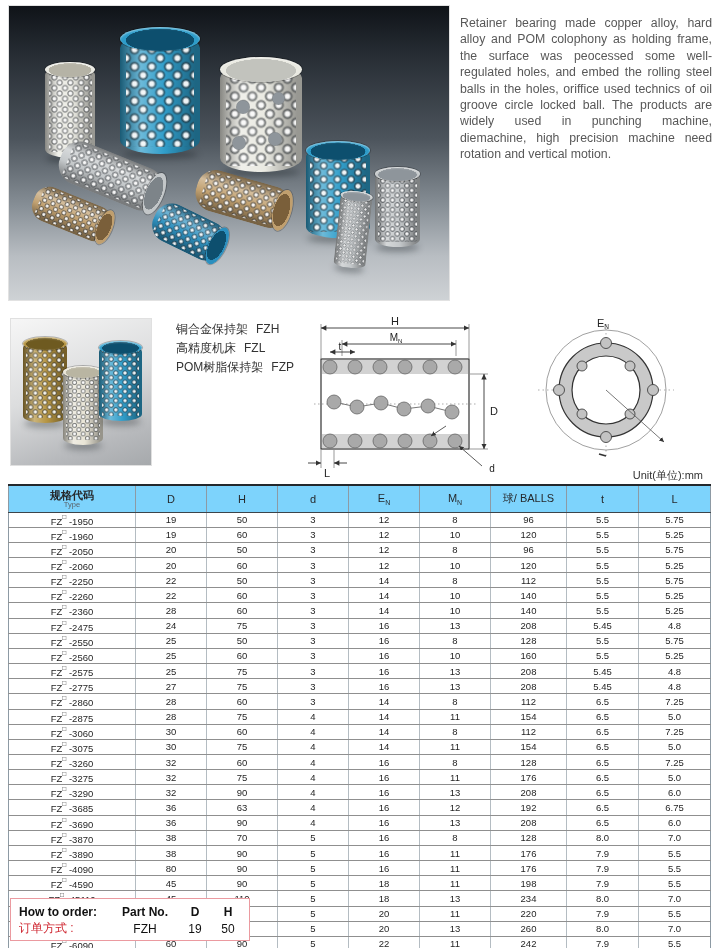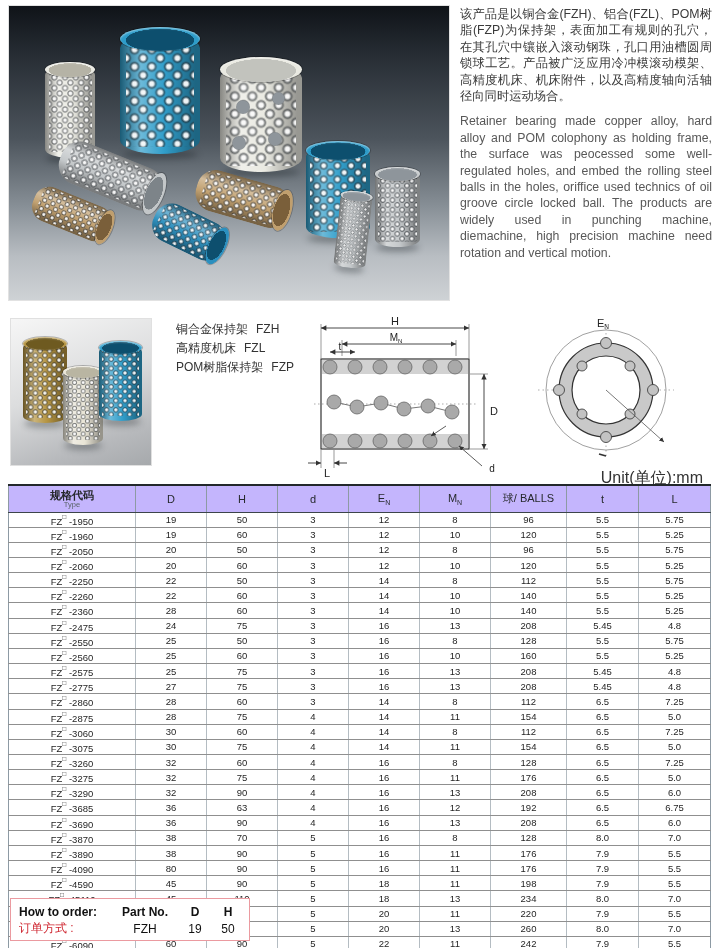--- a/index.html
+++ b/index.html
@@ -31,27 +31,27 @@
   .desc p { font-size:12.3px; line-height:16.4px; text-align:justify; }
   .desc .en { margin-top:9px; color:#585858; }
   
   .types { position:absolute; left:176px; top:320px; width:130px; }
   .type-row { font-size:12px; line-height:19px; color:#333; display:flex; }
   .type-row .code { margin-left:8px; }
   
   .svg-side { position:absolute; left:296px; top:314px; }
   .svg-circle { position:absolute; left:506px; top:314px; }
   .unit { position:absolute; left:505px; top:468px; width:198px; text-align:right;
-          font-size:16px; color:#333; }
+          font-size:11px; color:#333; }
   
   table.spec { position:absolute; left:8px; top:484px; width:702px;
     border-collapse:collapse; table-layout:fixed;
     border-left:1px solid #8d9aa4; border-right:1px solid #8d9aa4; }
   table.spec thead th {
-    background:#c4b5fd; border-top:2px solid #23282c; border-bottom:1.5px solid #3c444a;
+    background:#7dd3fc; border-top:2px solid #23282c; border-bottom:1.5px solid #3c444a;
     border-left:1px solid #8d9aa4; font-weight:normal; color:#26292c;
     font-size:11px; height:27px; vertical-align:middle; text-align:center; padding:0;
   }
   table.spec thead th:first-child { border-left:none; }
   table.spec thead th sub { font-size:7px; }
   .th-zh { font-size:11px; font-weight:bold; line-height:12px; }
   .th-en { font-size:7.5px; color:#5b646b; line-height:8px; }
   table.spec td {
     border-left:1px solid #b4bcc2; border-bottom:1px solid #8f8f8f;
     font-size:9.5px; color:#1f1f1f; text-align:center; height:12px;
@@ -142,21 +142,20 @@
       <div class="cage" style="left: 328px; top: 188px; width: 32px; height: 74px; transform: rotate(6deg);">
         <div class="cage-shadow" style="left: 2%; right: 2%; bottom: -5px; height: 9px;"></div>
         <div class="cage-body" style="border-radius: 50% / 5px; background: linear-gradient(90deg, rgba(0, 0, 0, 0.42), rgba(255, 255, 255, 0.3) 26%, rgba(255, 255, 255, 0.02) 55%, rgba(0, 0, 0, 0.35) 94%), rgb(195, 199, 201);">
           <div class="cage-dots" style="background-image: radial-gradient(circle, rgba(250, 250, 250, 0.95) 0.8px, rgba(35, 40, 45, 0.6) 1.6px, rgba(0, 0, 0, 0) 2.3px), radial-gradient(circle, rgba(250, 250, 250, 0.95) 0.8px, rgba(35, 40, 45, 0.6) 1.6px, rgba(0, 0, 0, 0) 2.3px); background-size: 6.9px 6.9px, 6.9px 6.9px; background-position: 0px 0px, 3.45px 3.45px;"></div>
         </div>
         <div class="cage-rim" style="top: -2.8px; height: 10px; border-radius: 50%; background: radial-gradient(at 50% 55%, rgb(142, 149, 155) 0px, rgb(142, 149, 155) 60%, rgb(195, 199, 201) 61%, rgb(195, 199, 201) 100%); box-shadow: rgba(255, 255, 255, 0.5) 0px 1px 2px inset, rgba(0, 0, 0, 0.25) 0px 0px 0px 1px;"></div>
       </div>
     </div>
 
   <div class="desc">
-    <p class="zh">该产品是以铜合金(FZH)、铝合(FZL)、POM树脂(FZP)为保持架，表面加工有规则的孔穴，在其孔穴中镶嵌入滚动钢珠，孔口用油槽圆周锁球工艺。产品被广泛应用冷冲模滚动模架、高精度机床、机床附件，以及高精度轴向活轴径向同时运动场合。</p>
     <p class="en">Retainer bearing made copper alloy, hard alloy and POM colophony as holding frame, the surface was peocessed some well-regulated holes, and embed the rolling steel balls in the holes, oriffice used technics of oil groove circle locked ball. The products are widely used in punching machine, diemachine, high precision machine need rotation and vertical motion.</p>
   </div>
 
   <div class="photo-small" id="photoSmall">
       <div class="cage" style="left: 12px; top: 22px; width: 44px; height: 82px;">
         <div class="cage-shadow" style="left: 2%; right: 2%; bottom: -5px; height: 9px;"></div>
         <div class="cage-body" style="border-radius: 50% / 7px; background: linear-gradient(90deg, rgba(0, 0, 0, 0.42), rgba(255, 255, 255, 0.3) 26%, rgba(255, 255, 255, 0.02) 55%, rgba(0, 0, 0, 0.35) 94%), rgb(179, 146, 63);">
           <div class="cage-dots" style="background-image: radial-gradient(circle, rgba(250, 250, 250, 0.95) 1.1px, rgba(35, 40, 45, 0.6) 2.2px, rgba(0, 0, 0, 0) 3.1px), radial-gradient(circle, rgba(250, 250, 250, 0.95) 1.1px, rgba(35, 40, 45, 0.6) 2.2px, rgba(0, 0, 0, 0) 3.1px); background-size: 9.42857px 9.42857px, 9.42857px 9.42857px; background-position: 0px 0px, 4.71429px 4.71429px;"></div>
         </div>
         <div class="cage-rim" style="top: -3.64px; height: 13px; border-radius: 50%; background: radial-gradient(at 50% 55%, rgb(110, 90, 32) 0px, rgb(110, 90, 32) 60%, rgb(179, 146, 63) 61%, rgb(179, 146, 63) 100%); box-shadow: rgba(255, 255, 255, 0.5) 0px 1px 2px inset, rgba(0, 0, 0, 0.25) 0px 0px 0px 1px;"></div>

